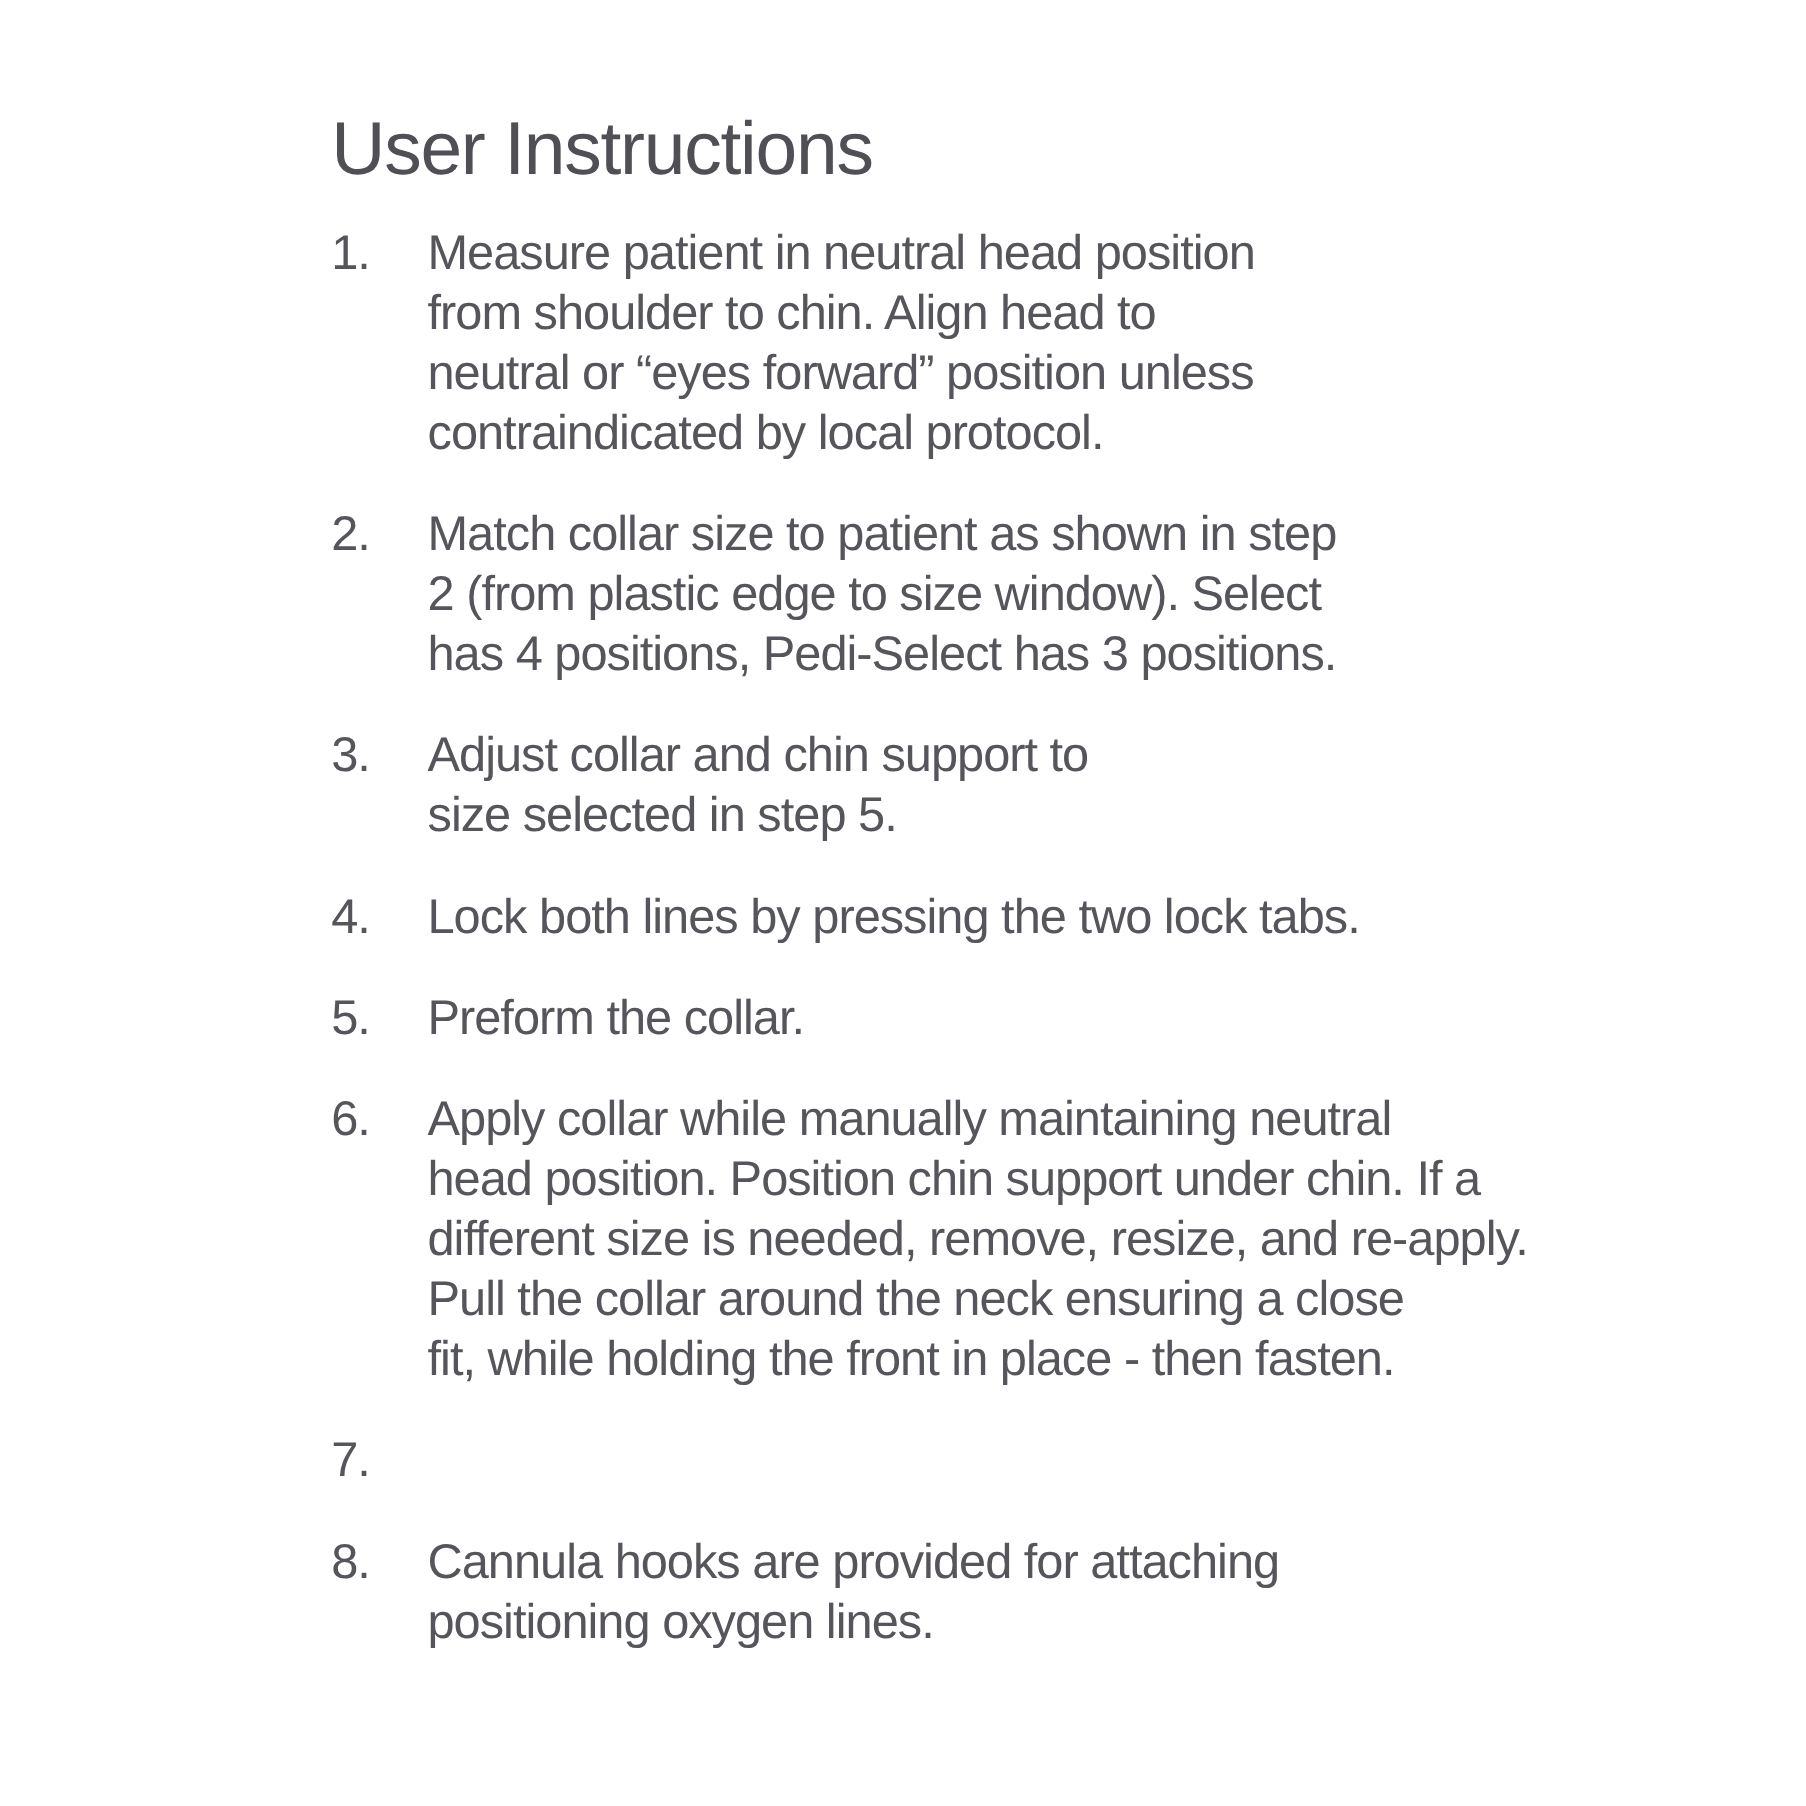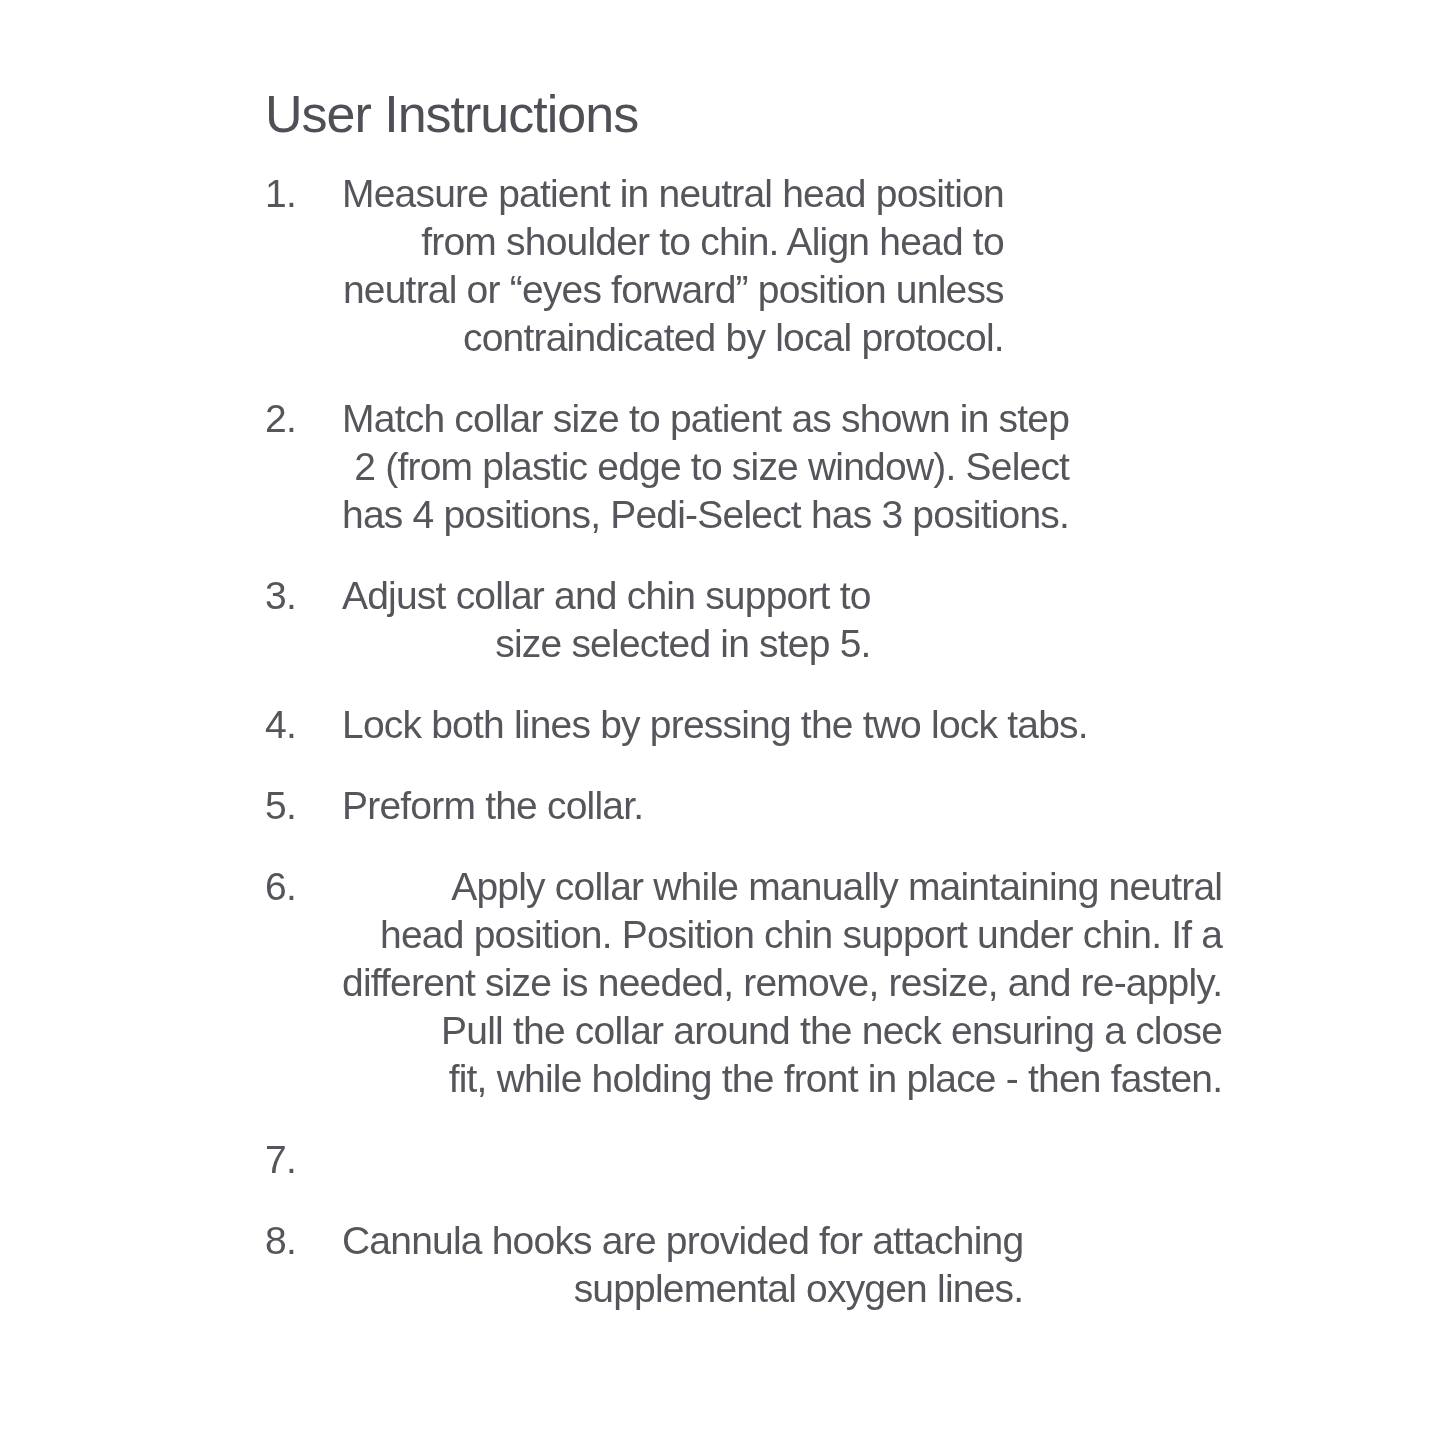--- a/index.html
+++ b/index.html
@@ -16,21 +16,21 @@
     font-family: "Liberation Sans", sans-serif;
     color: #55555b;
   }
   .content {
     position: absolute;
     left: 265px;
     top: 84px;
     width: 1120px;
   }
   .title {
-    font-size: 52px;
+    font-size: 60px;
     font-weight: 400;
     letter-spacing: -1px;
     margin: 0 0 26px 0;
     color: #4f4f56;
   }
   .list {
     display: block;
   }
   .item {
     display: flex;
@@ -41,21 +41,20 @@
     flex: 0 0 77px;
     font-size: 39px;
     line-height: 48px;
     letter-spacing: -0.8px;
   }
   .txt {
     font-size: 39px;
     line-height: 48px;
     letter-spacing: -0.8px;
     white-space: pre-line;
-    text-align: right;
   }
 </style>
 </head>
 <body>
 
 <div class="page">
   <div class="content">
     <h1 class="title">User Instructions</h1>
     <div class="list">
 
@@ -99,18 +98,18 @@
 fit, while holding the front in place - then fasten.</div>
       </div>
 
       <div class="item">
         <div class="num">7.</div>
       </div>
 
       <div class="item">
         <div class="num">8.</div>
         <div class="txt">Cannula hooks are provided for attaching
-supplemental oxygen lines.</div>
+positioning oxygen lines.</div>
       </div>
 
     </div>
   </div>
 </div>
 
 </body></html>

